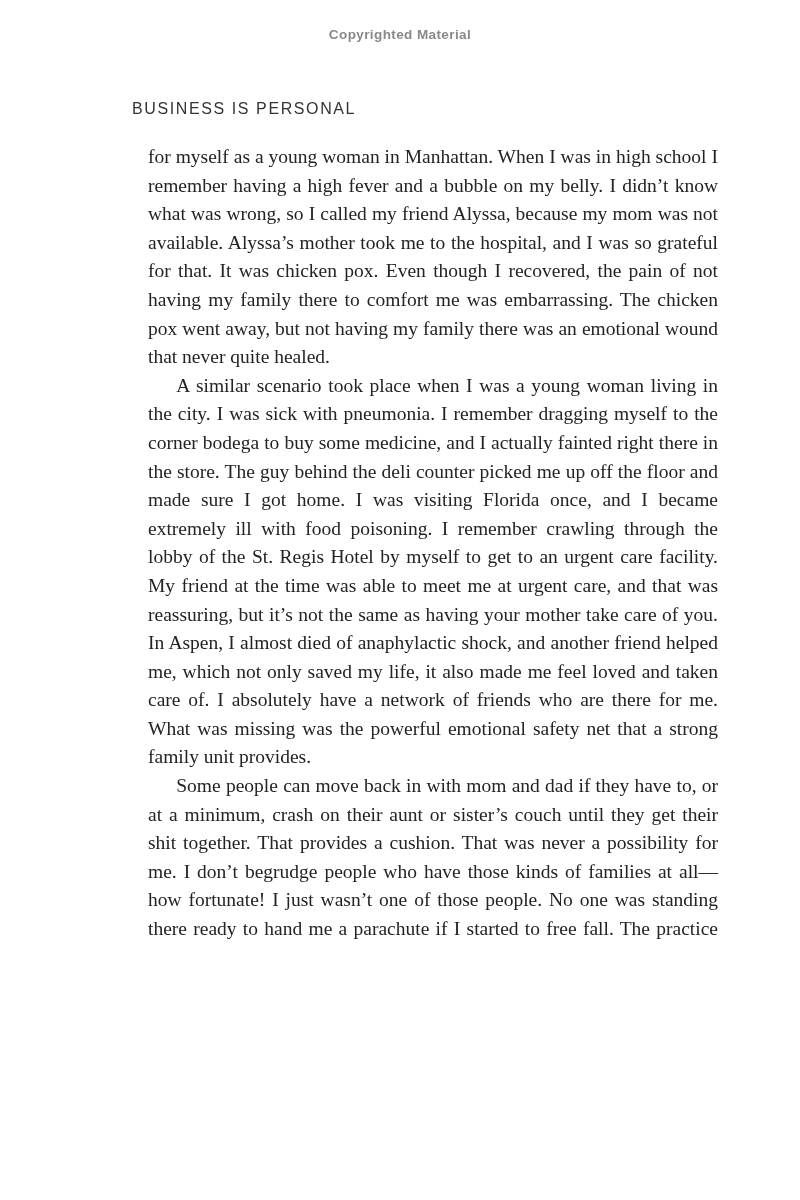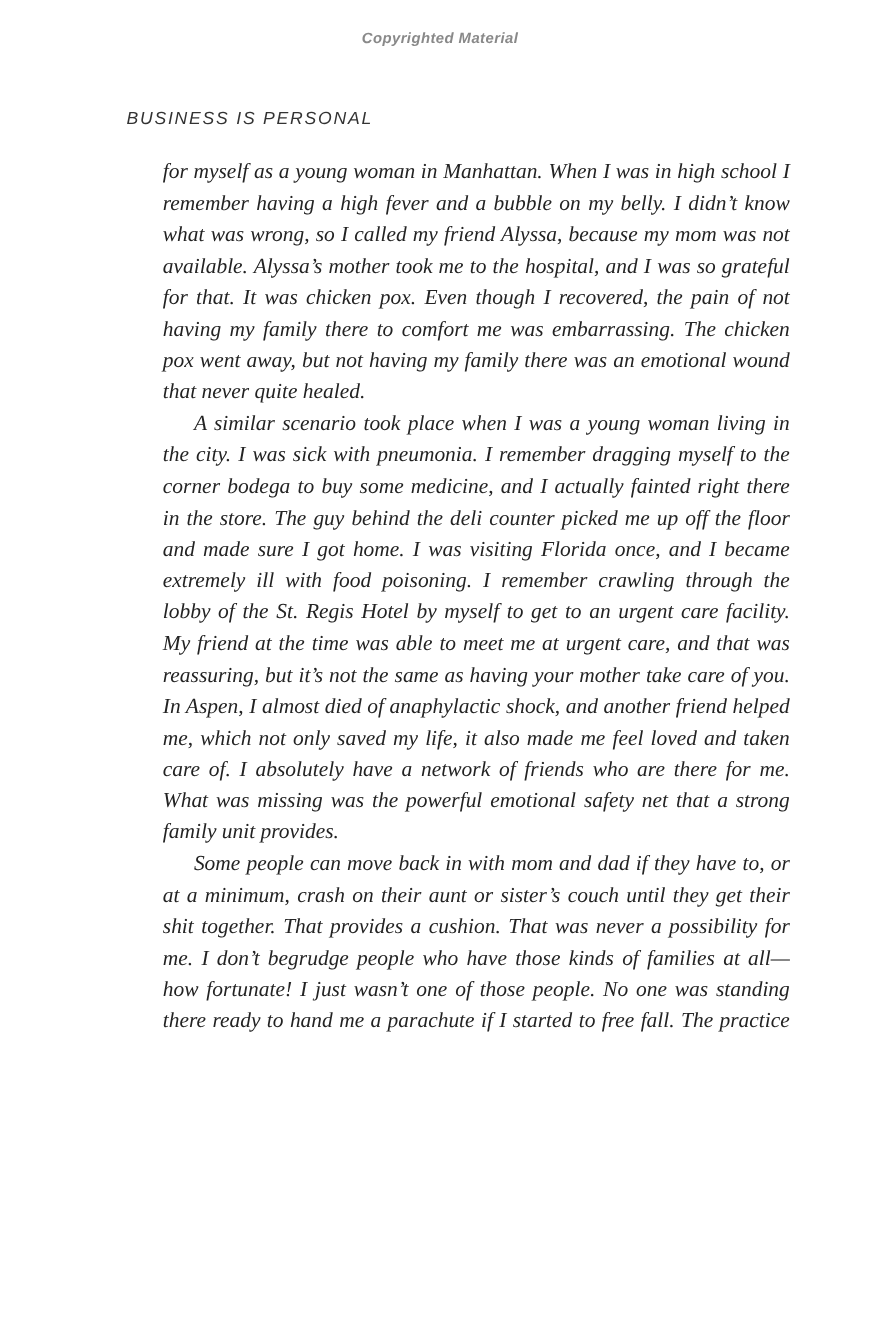--- a/index.html
+++ b/index.html
@@ -6,39 +6,38 @@
     margin: 0;
     padding: 0;
     background: #ffffff;
   }
   .page {
     position: relative;
     width: 800px;
     height: 944px;
     background: #ffffff;
     overflow: hidden;
-    font-style: italic;
   }
   .notice {
     position: absolute;
     left: 0;
     right: 0;
     text-align: center;
     font-family: "Liberation Sans", sans-serif;
     font-size: 13.5px;
     font-weight: bold;
     letter-spacing: 0.4px;
     color: #898989;
   }
   .notice.top { top: 27px; }
   .notice.bottom { top: 1157px; }
   .running-header {
     position: absolute;
     top: 100px;
-    left: 115px;
+    left: 132px;
     font-family: "Liberation Sans", sans-serif;
     font-size: 16px;
     font-weight: normal;
     letter-spacing: 1.6px;
     color: #333333;
   }
   .body-text {
     position: absolute;
     top: 143px;
     left: 115px;

